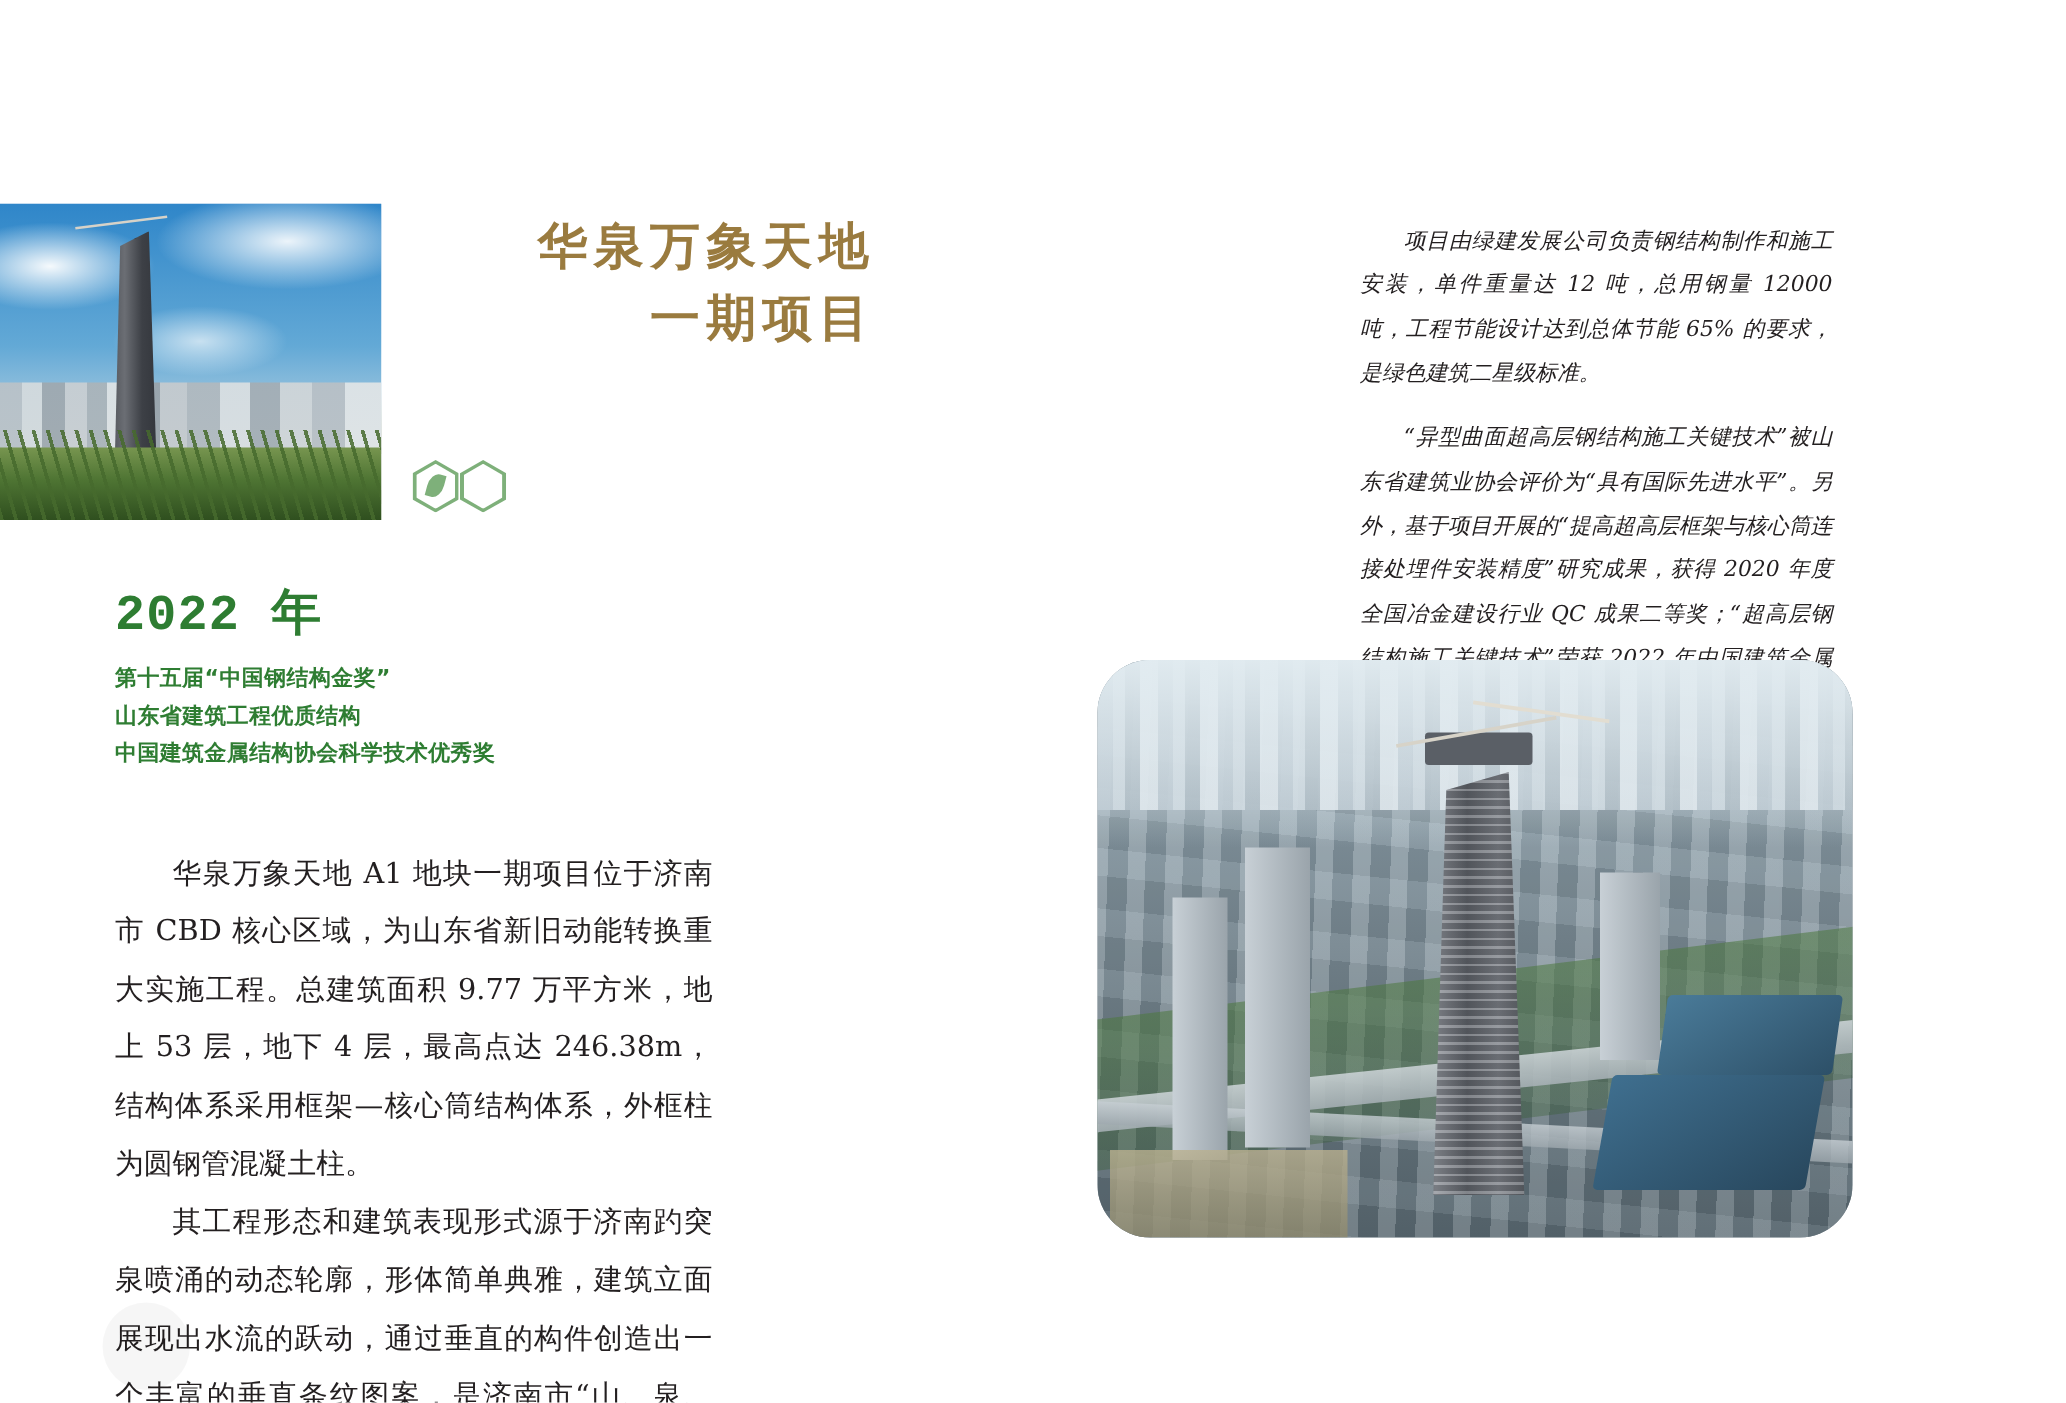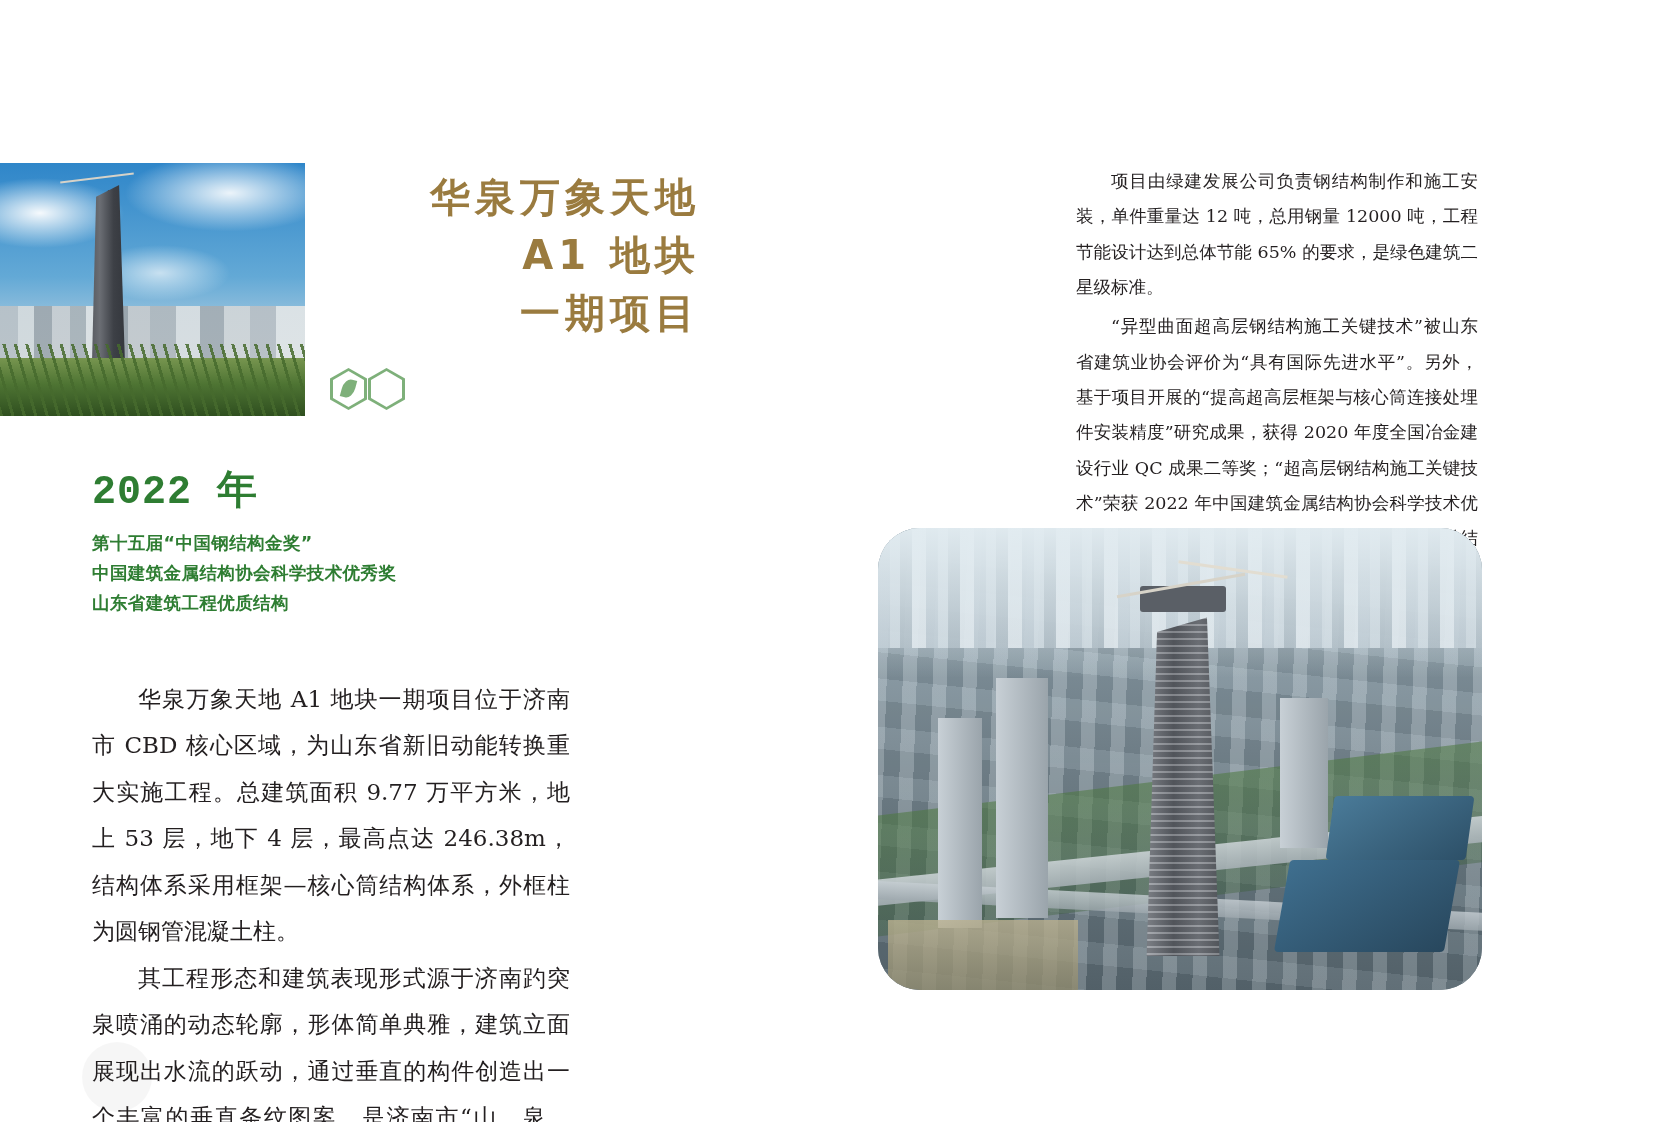--- a/index.html
+++ b/index.html
@@ -183,21 +183,21 @@
     position: absolute;
     left: 1072px;
     top: 160px;
     width: 410px;
     font-size: 17.5px;
     line-height: 2.02;
     text-align: justify;
     color: #231f20;
     font-family: "DejaVu Serif", serif;
   }
-  .right-body p { margin: 4px; text-indent: 2em; }
+  .right-body p { margin: 16px; text-indent: 2em; font-style: italic; }
 
   
   .aerial {
     position: absolute;
     left: 878px;
     top: 528px;
     width: 604px;
     height: 462px;
     border-radius: 42px;
     overflow: hidden;
@@ -335,39 +335,38 @@
   <div class="city"></div>
   <div class="crane"></div>
   <div class="tower"></div>
   <div class="foreground"></div>
   <div class="grass"></div>
 </div>
 
 <div class="title-zone">
   <h1 class="title-cn">
     <span>华泉万象天地</span>
-    <span>A1 地块</span>
     <span>一期项目</span>
   </h1>
 </div>
 
 <div class="hex-deco">
   <div class="hex hex-a"></div>
   <div class="hex inner"></div>
   <div class="hex-leaf"></div>
   <div class="hex hex-b"></div>
   <div class="hex inner" style="left:41px;"></div>
 </div>
 
 <div class="year">2022 年</div>
 
 <div class="awards">
   <div>第十五届“中国钢结构金奖”</div>
+  <div>山东省建筑工程优质结构</div>
   <div>中国建筑金属结构协会科学技术优秀奖</div>
-  <div>山东省建筑工程优质结构</div>
 </div>
 
 <div class="left-body">
   <p>华泉万象天地 A1 地块一期项目位于济南市 CBD 核心区域，为山东省新旧动能转换重大实施工程。总建筑面积 9.77 万平方米，地上 53 层，地下 4 层，最高点达 246.38m，结构体系采用框架—核心筒结构体系，外框柱为圆钢管混凝土柱。</p>
   <p>其工程形态和建筑表现形式源于济南趵突泉喷涌的动态轮廓，形体简单典雅，建筑立面展现出水流的跃动，通过垂直的构件创造出一个丰富的垂直条纹图案，是济南市“山、泉、河、湖、城”五大超高层之一，代表“泉”元素，为济南市地标建筑。T1 主塔楼楼体设计融入泉文化，整个楼体呈螺旋状向天空延伸，形似喷薄而出的泉涌。</p>
 </div>
 
 <div class="right-body">
   <p>项目由绿建发展公司负责钢结构制作和施工安装，单件重量达 12 吨，总用钢量 12000 吨，工程节能设计达到总体节能 65% 的要求，是绿色建筑二星级标准。</p>
   <p>“异型曲面超高层钢结构施工关键技术”被山东省建筑业协会评价为“具有国际先进水平”。另外，基于项目开展的“提高超高层框架与核心筒连接处埋件安装精度”研究成果，获得 2020 年度全国冶金建设行业 QC 成果二等奖；“超高层钢结构施工关键技术”荣获 2022 年中国建筑金属结构协会科学技术优秀奖；该项目荣获 2022 年山东省建筑工程优质结构、第十五届“中国钢结构金奖”等多项荣誉。</p>

